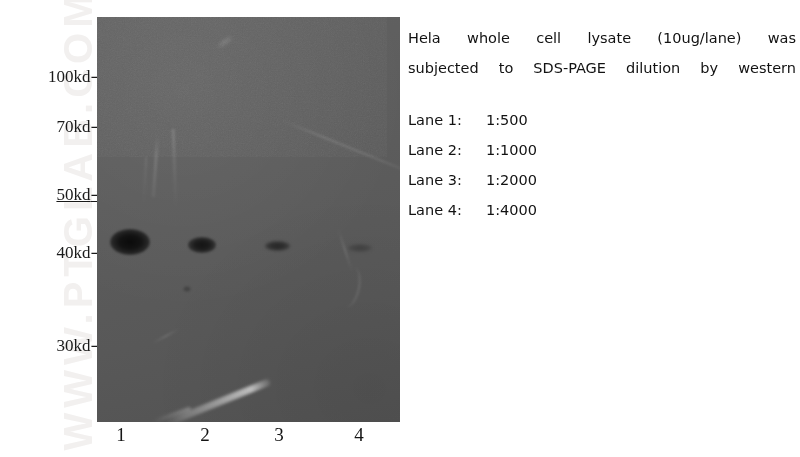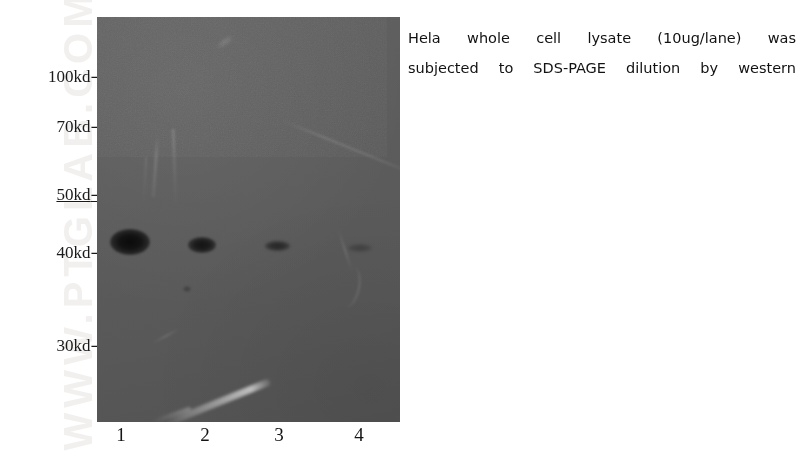--- a/index.html
+++ b/index.html
@@ -332,14 +332,32 @@
 
 </div>
 
 <div id="caption-panel">
 
   <div id="caption-intro">
     <span class="justified-line">Hela whole cell lysate (10ug/lane) was</span>
     <span class="justified-line">subjected to SDS-PAGE dilution by western</span>
   </div>
 
+  <div id="dilution-list">
+    <div class="dilution-row">
+      <span class="dilution-lane-label">Lane 1:</span>
+      <span class="dilution-value">1:500</span>
+    </div>
+    <div class="dilution-row">
+      <span class="dilution-lane-label">Lane 2:</span>
+      <span class="dilution-value">1:1000</span>
+    </div>
+    <div class="dilution-row">
+      <span class="dilution-lane-label">Lane 3:</span>
+      <span class="dilution-value">1:2000</span>
+    </div>
+    <div class="dilution-row">
+      <span class="dilution-lane-label">Lane 4:</span>
+      <span class="dilution-value">1:4000</span>
+    </div>
+  </div>
 
 </div>
 
 </body></html>

